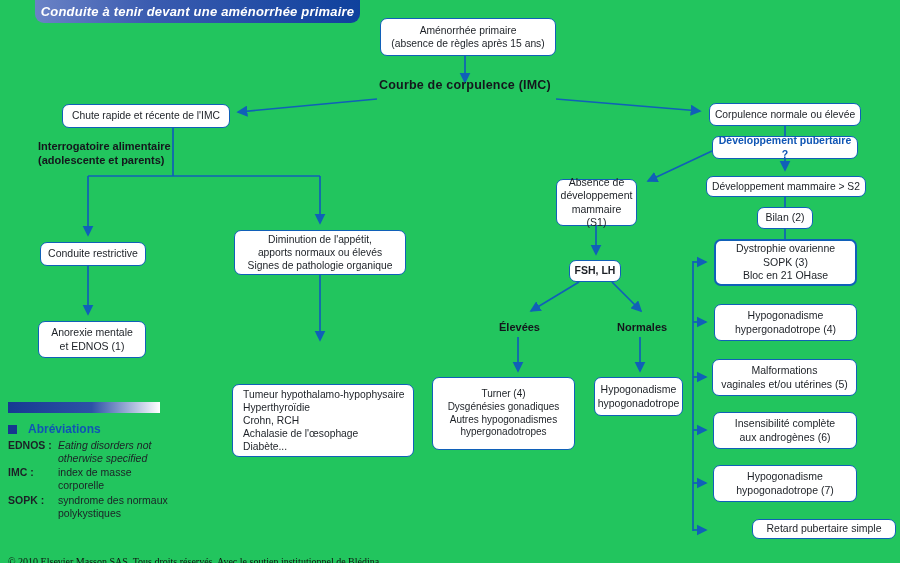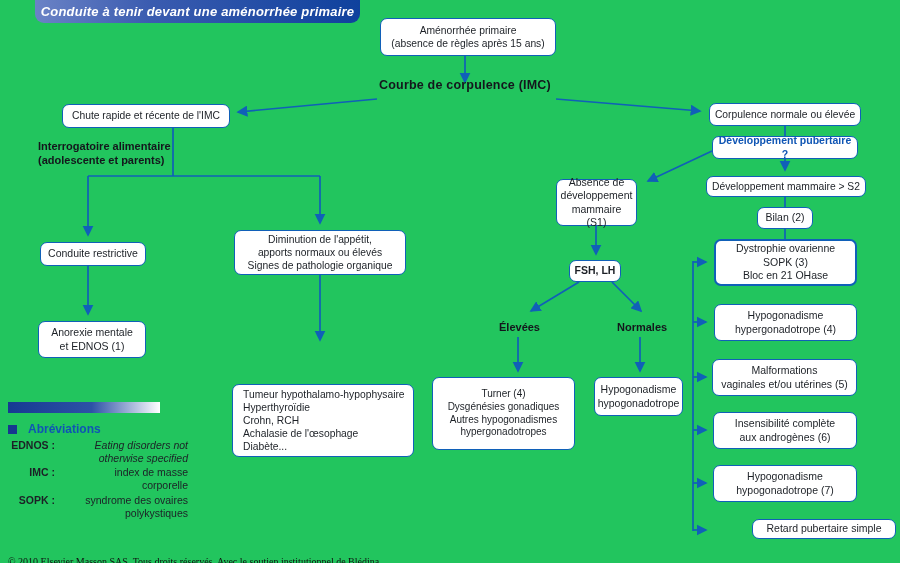--- a/index.html
+++ b/index.html
@@ -34,22 +34,22 @@
   .lbl-small{font-size:11px;}
 
   
   .abbrev{position:absolute;left:8px;top:402px;width:180px;z-index:1;}
   .abbrev-bar{width:152px;height:11px;
     background:linear-gradient(90deg,#163a92 0%,#2d51a6 55%,#ffffff 100%);}
   .abbrev-title{margin-top:9px;color:#0f55b4;font-weight:bold;font-size:12px;
     display:flex;align-items:center;gap:11px;}
   .abbrev-title .sq{width:9px;height:9px;background:#16388f;display:inline-block;}
   .abbrev-list{margin-top:3px;font-size:10.5px;color:#1c2026;}
-  .abbrev-row{display:grid;grid-template-columns:47px 1fr;column-gap:12px;
-    margin-bottom:1px;text-align:right;}
+  .abbrev-row{display:grid;grid-template-columns:47px 1fr;column-gap:3px;
+    margin-bottom:1px;}
   .abbrev-term{font-weight:bold;white-space:nowrap;}
   .abbrev-def{white-space:pre-line;line-height:1.25;}
   .abbrev-def.it{font-style:italic;}
 
   .copyright{position:absolute;left:8px;top:556px;font-family:"Liberation Serif","DejaVu Serif",serif;
     font-size:10px;color:#111;z-index:1;white-space:nowrap;}
 </style>
 </head>
 <body>
 
@@ -186,21 +186,21 @@
         <span class="abbrev-def it">Eating disorders not
 otherwise specified</span>
       </div>
       <div class="abbrev-row">
         <span class="abbrev-term">IMC :</span>
         <span class="abbrev-def">index de masse
 corporelle</span>
       </div>
       <div class="abbrev-row">
         <span class="abbrev-term">SOPK :</span>
-        <span class="abbrev-def">syndrome des ovaires
+        <span class="abbrev-def">syndrome des normaux
 polykystiques</span>
       </div>
     </div>
   </div>
 
   <div class="copyright">© 2010 Elsevier Masson SAS. Tous droits réservés. Avec le soutien institutionnel de Blédina</div>
 
 </div>
 
 </body></html>

